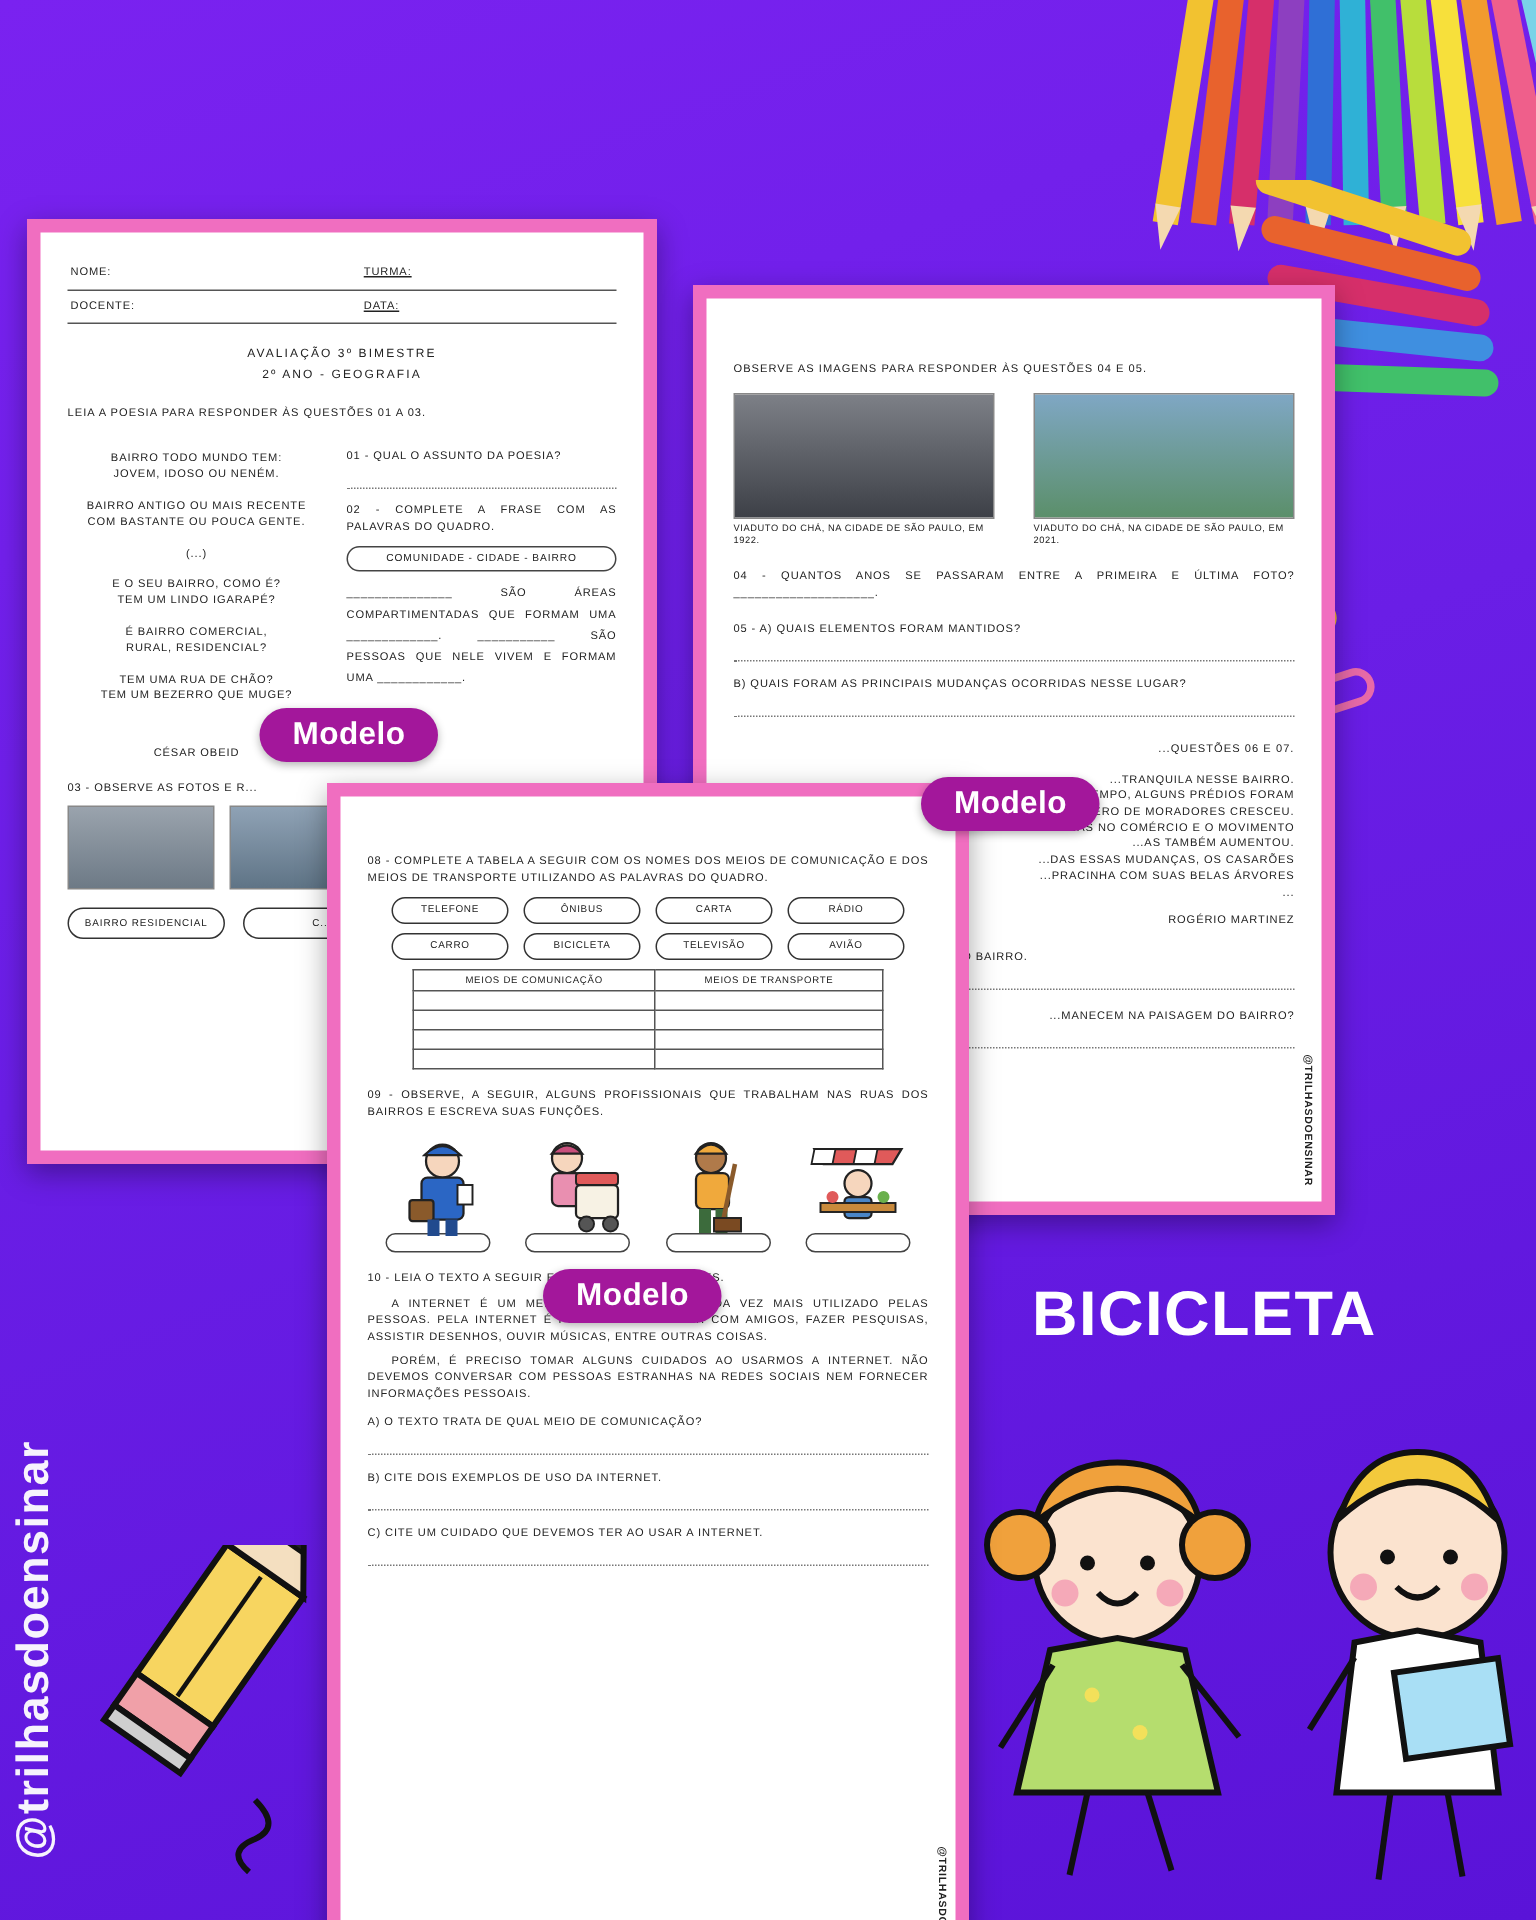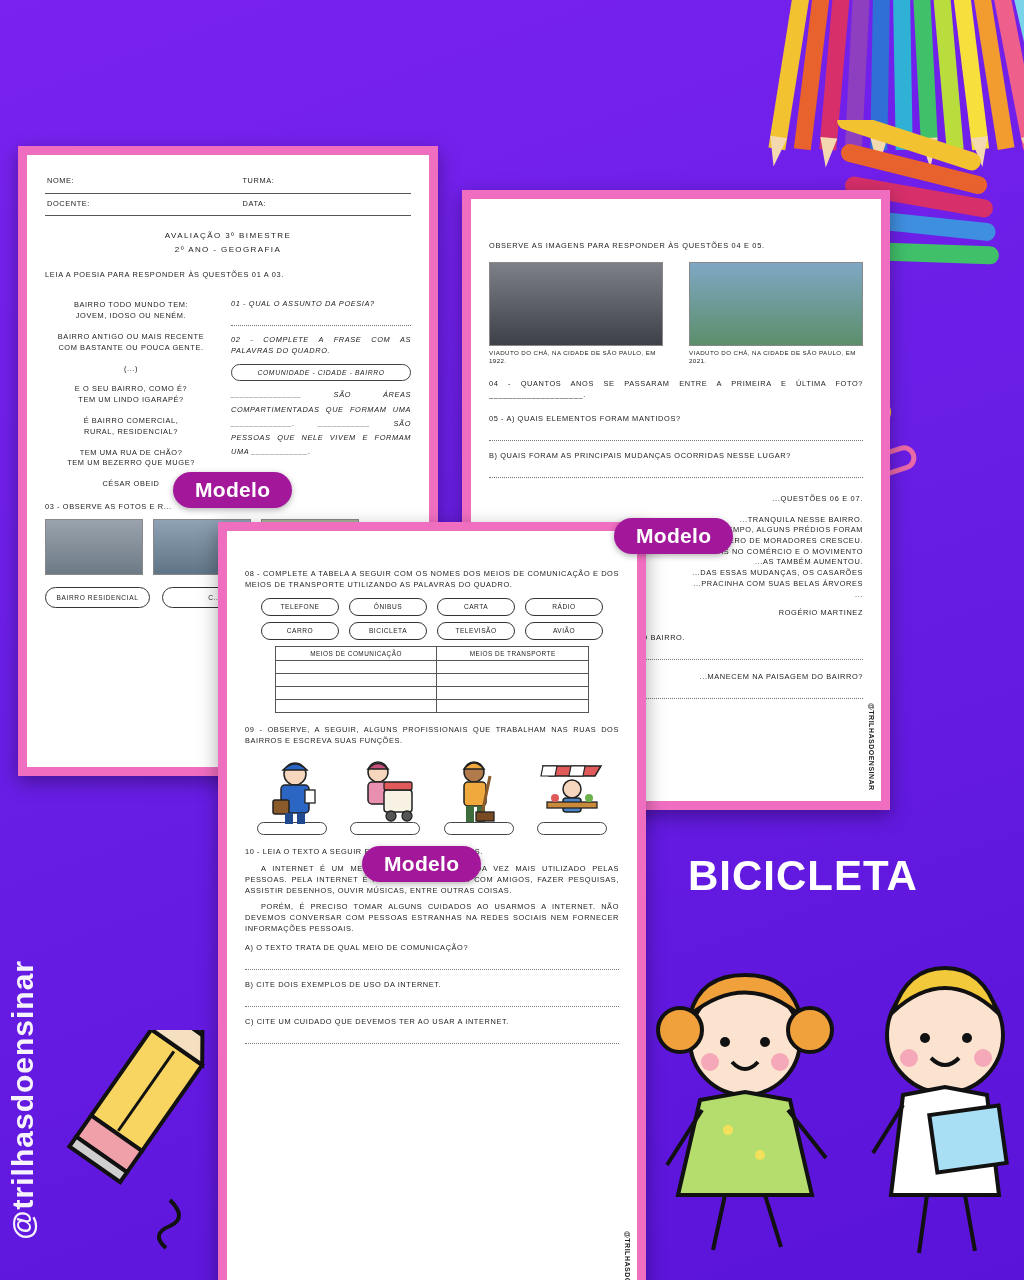--- a/index.html
+++ b/index.html
@@ -48,28 +48,28 @@
     font-size:7.4px; letter-spacing:.6px; color:#222; line-height:1.45;
     position:relative; overflow:hidden;
     text-transform:uppercase;
   }
   .page1 { left:18px; top:146px; width:420px; height:630px; }
   .page2 { left:462px; top:190px; width:428px; height:620px; }
   .page3 { left:218px; top:522px; width:428px; height:816px; }
 
   .hdr-line { display:flex; border-bottom:1px solid #555; padding:5px 2px 6px; }
   .hdr-line span { flex:1; }
-  .hdr-line span.right { text-align:left; flex:0 0 46%; }
+  .hdr-line span.right { text-align:left; flex:0 0 46%;text-decoration:underline; }
   .title { text-align:center; margin-top:14px; font-size:8px; letter-spacing:1.4px; }
   .title div { margin:2px 0; }
   .instr { margin-top:14px; font-size:7.4px; letter-spacing:.7px; }
 
   .two-col { display:flex; gap:14px; margin-top:10px; }
   .col-l { flex:0 0 47%; text-align:center; }
-  .col-r { flex:1;font-style:italic; }
+  .col-r { flex:1; }
   .verse { margin:9px 0; line-height:1.6;text-align:center; }
   .dots { border-bottom:1px dotted #777; height:9px; margin:7px 0; }
   .q { margin-top:9px; text-align:justify; }
 
   .word-box {
     border:1px solid #444; border-radius:9px; padding:3px 6px; text-align:center;
     font-size:6.8px; margin:7px 0; letter-spacing:.6px;
   }
   .justify { text-align:justify; }
 
@@ -248,21 +248,21 @@
         <div style="margin-top:-9px">JOVEM, IDOSO OU NENÉM.</div>
         <div class="verse">BAIRRO ANTIGO OU MAIS RECENTE</div>
         <div style="margin-top:-9px">COM BASTANTE OU POUCA GENTE.</div>
         <div class="verse">(...)</div>
         <div class="verse">E O SEU BAIRRO, COMO É?</div>
         <div style="margin-top:-9px">TEM UM LINDO IGARAPÉ?</div>
         <div class="verse">É BAIRRO COMERCIAL,</div>
         <div style="margin-top:-9px">RURAL, RESIDENCIAL?</div>
         <div class="verse">TEM UMA RUA DE CHÃO?</div>
         <div style="margin-top:-9px">TEM UM BEZERRO QUE MUGE?</div>
-        <div style="margin-top:10px">CÉSAR OBEID</div>
+        <div style="margin-top:28px">CÉSAR OBEID</div>
       </div>
 
       <div class="col-r">
         <div class="q justify">01 - QUAL O ASSUNTO DA POESIA?</div>
         <div class="dots"></div>
         <div class="q justify">02 - COMPLETE A FRASE COM AS PALAVRAS DO QUADRO.</div>
         <div class="word-box">COMUNIDADE - CIDADE - BAIRRO</div>
         <div class="justify" style="line-height:1.9">_______________ SÃO ÁREAS COMPARTIMENTADAS QUE FORMAM UMA _____________. ___________ SÃO PESSOAS QUE NELE VIVEM E FORMAM UMA ____________.</div>
       </div>
     </div>

